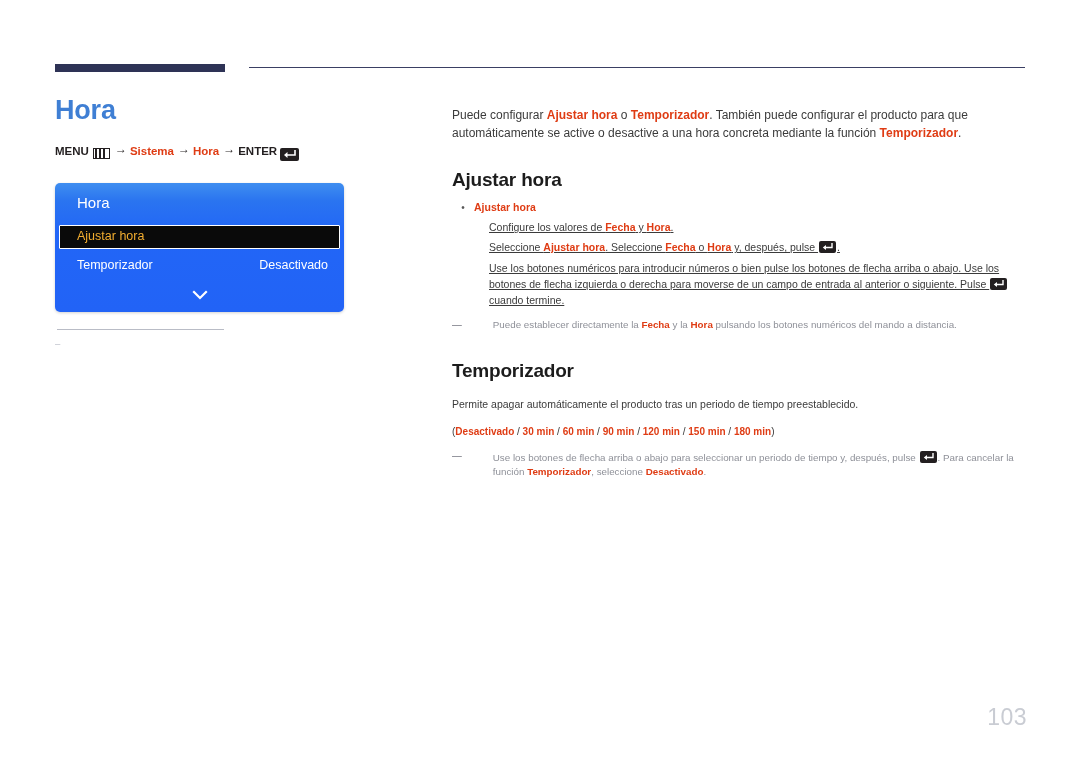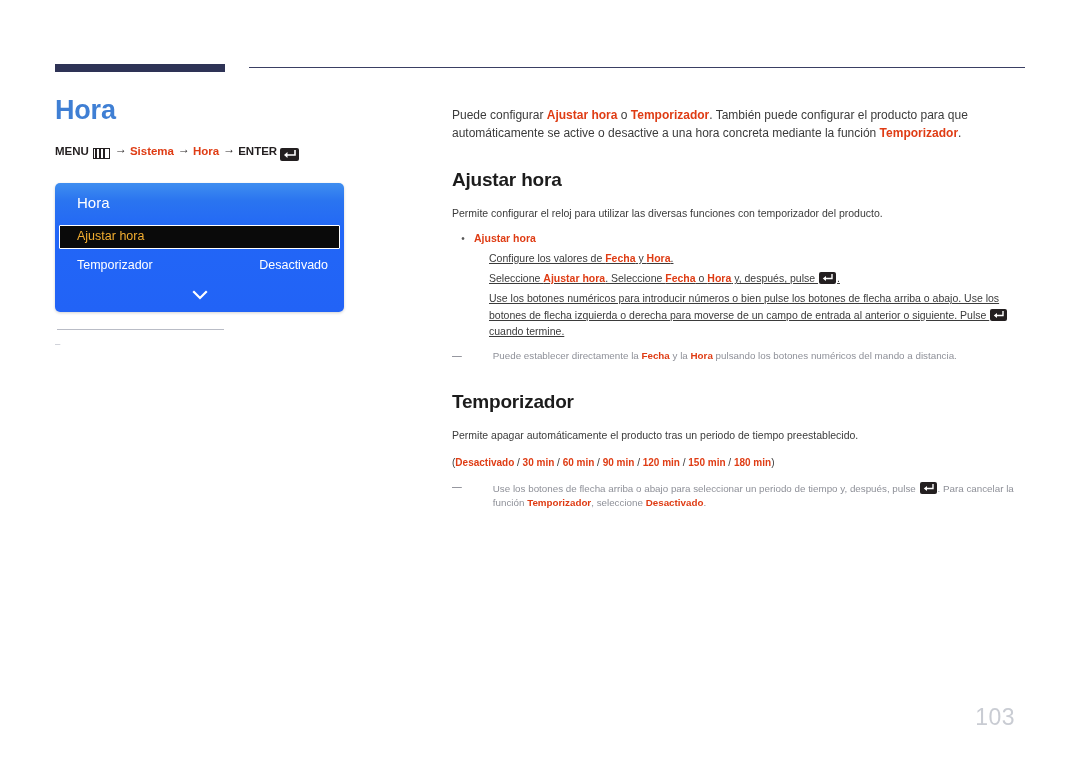--- a/index.html
+++ b/index.html
@@ -274,21 +274,21 @@
     position: relative;
     top: 2px;
     margin: 0 1px;
     vertical-align: baseline;
   }
   .key-enter svg { position: absolute; left: 2px; top: 1px; }
 
   
   .page-num {
     position: absolute;
-    right: 65px;
+    right: 53px;
     top: 704px;
     font-size: 23px;
     color: #c9ccd3;
     letter-spacing: 0.5px;
   }
 </style>
 </head>
 <body>
 
 <div class="hdr-bar"></div>
@@ -337,21 +337,20 @@
 <div class="note-rule"></div>
 <div class="left-note">
   <span class="dash">–</span>
 </div>
 
 <div class="right-col">
 
   <p class="rc-para"><span>Puede configurar </span><span class="red">Ajustar hora</span><span> o </span><span class="red">Temporizador</span><span>. También puede configurar el producto para que automáticamente se active o desactive a una hora concreta mediante la función </span><span class="red">Temporizador</span><span>.</span></p>
 
   <h2 class="rc-h2">Ajustar hora</h2>
-  <p class="rc-lead">Permite configurar el reloj para utilizar las diversas funciones con temporizador del producto.</p>
 
   <div class="bullet-block">
     <div class="bullet-head">
       <span class="dot">•</span>
       <span class="htxt">Ajustar hora</span>
     </div>
     <div class="bullet-body">
       <p><span>Configure los valores de </span><span class="red">Fecha</span><span> y </span><span class="red">Hora</span><span>.</span></p>
 
       <p><span>Seleccione </span><span class="red">Ajustar hora</span><span>. Seleccione </span><span class="red">Fecha</span><span> o </span><span class="red">Hora</span><span> y, después, pulse </span><span class="key-enter"><svg width="13" height="10" viewBox="0 0 13 10" aria-hidden="true">

